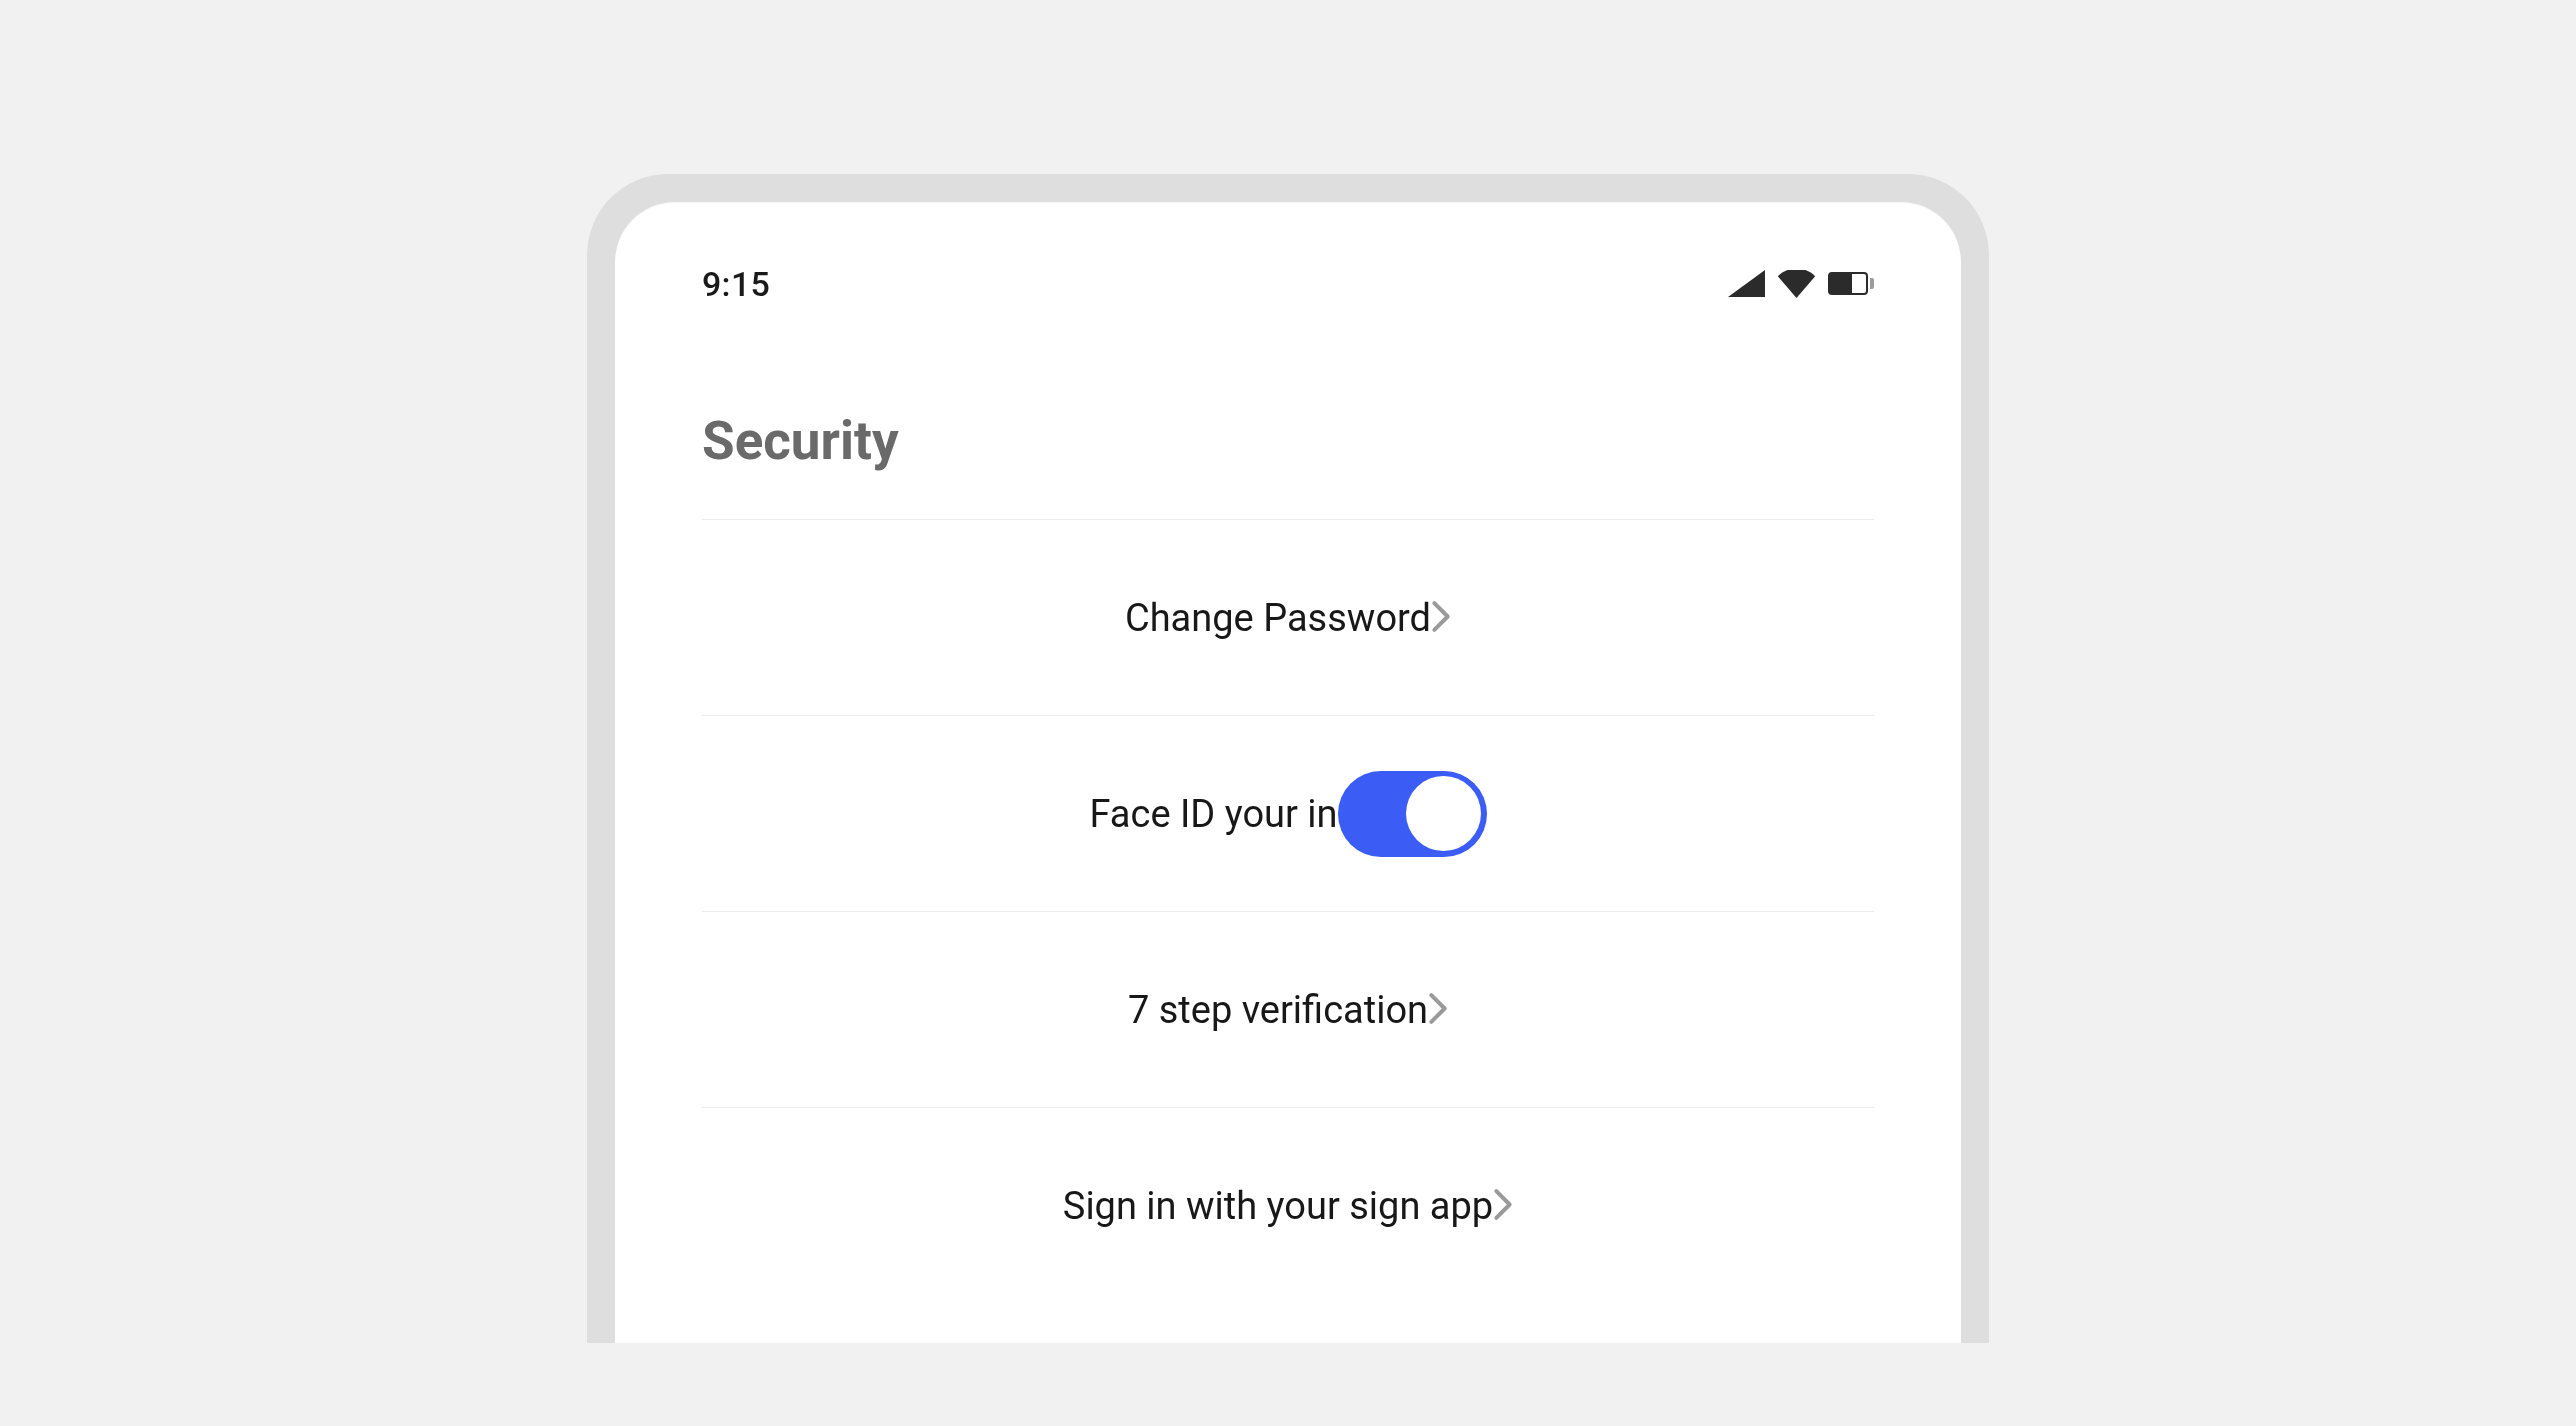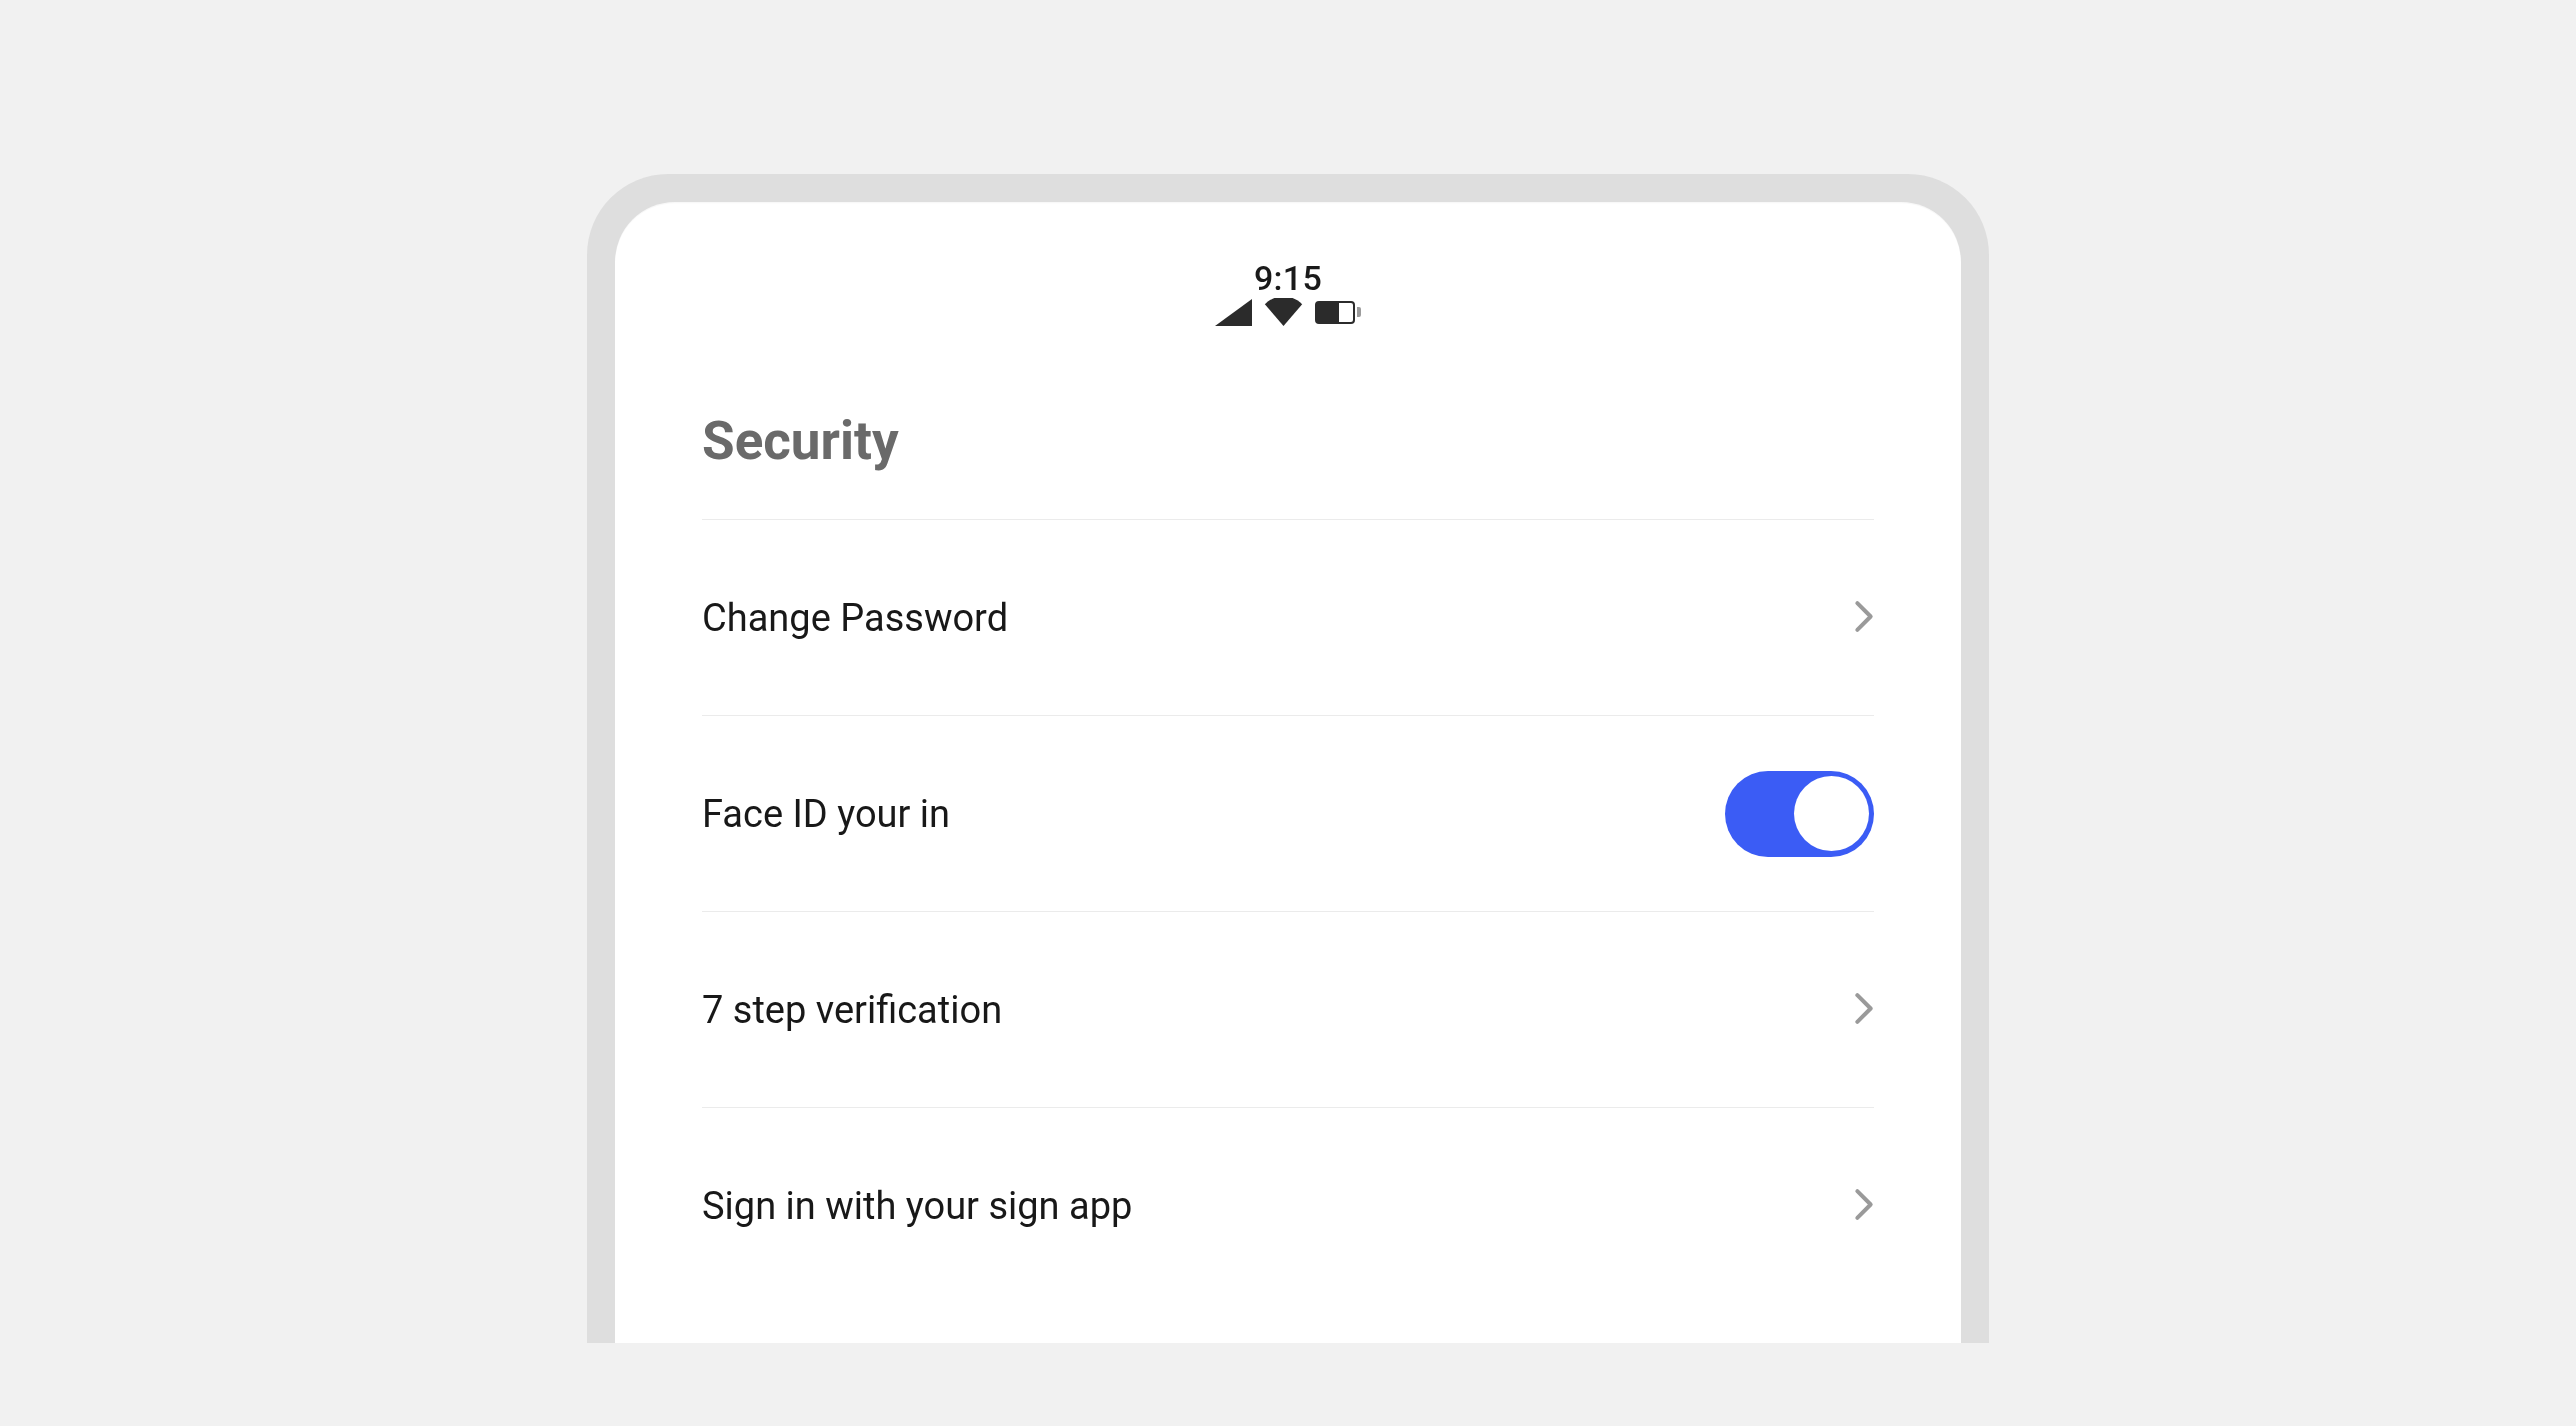--- a/index.html
+++ b/index.html
@@ -34,21 +34,20 @@
       padding-bottom: 40px;
       box-shadow: inset 0 1.3px 0.7px rgba(0,0,0,0.03);
     }
 
     .status-bar {
       display: flex;
       justify-content: space-between;
       align-items: center;
       padding: 56px 87px 0 87px;
       height: 107px;
-      flex-direction: column;
     }
 
     .status-time {
       font-size: 34px;
       font-weight: 500;
       color: #1a1a1a;
       letter-spacing: 0.3px;
     }
 
     .status-icons {
@@ -63,21 +62,21 @@
       color: #6a6a6a;
       padding: 101px 87px 47px 87px;
     }
 
     .settings-list {
       padding: 0 87px;
     }
 
     .list-item {
       display: flex;
-      justify-content: space-between;
+      justify-content: center;
       align-items: center;
       border-top: 1.3px solid #ebebeb;
       height: 196px;
       cursor: pointer;
     }
 
     .item-label {
       font-size: 38px;
       font-weight: 400;
       color: #181818;

